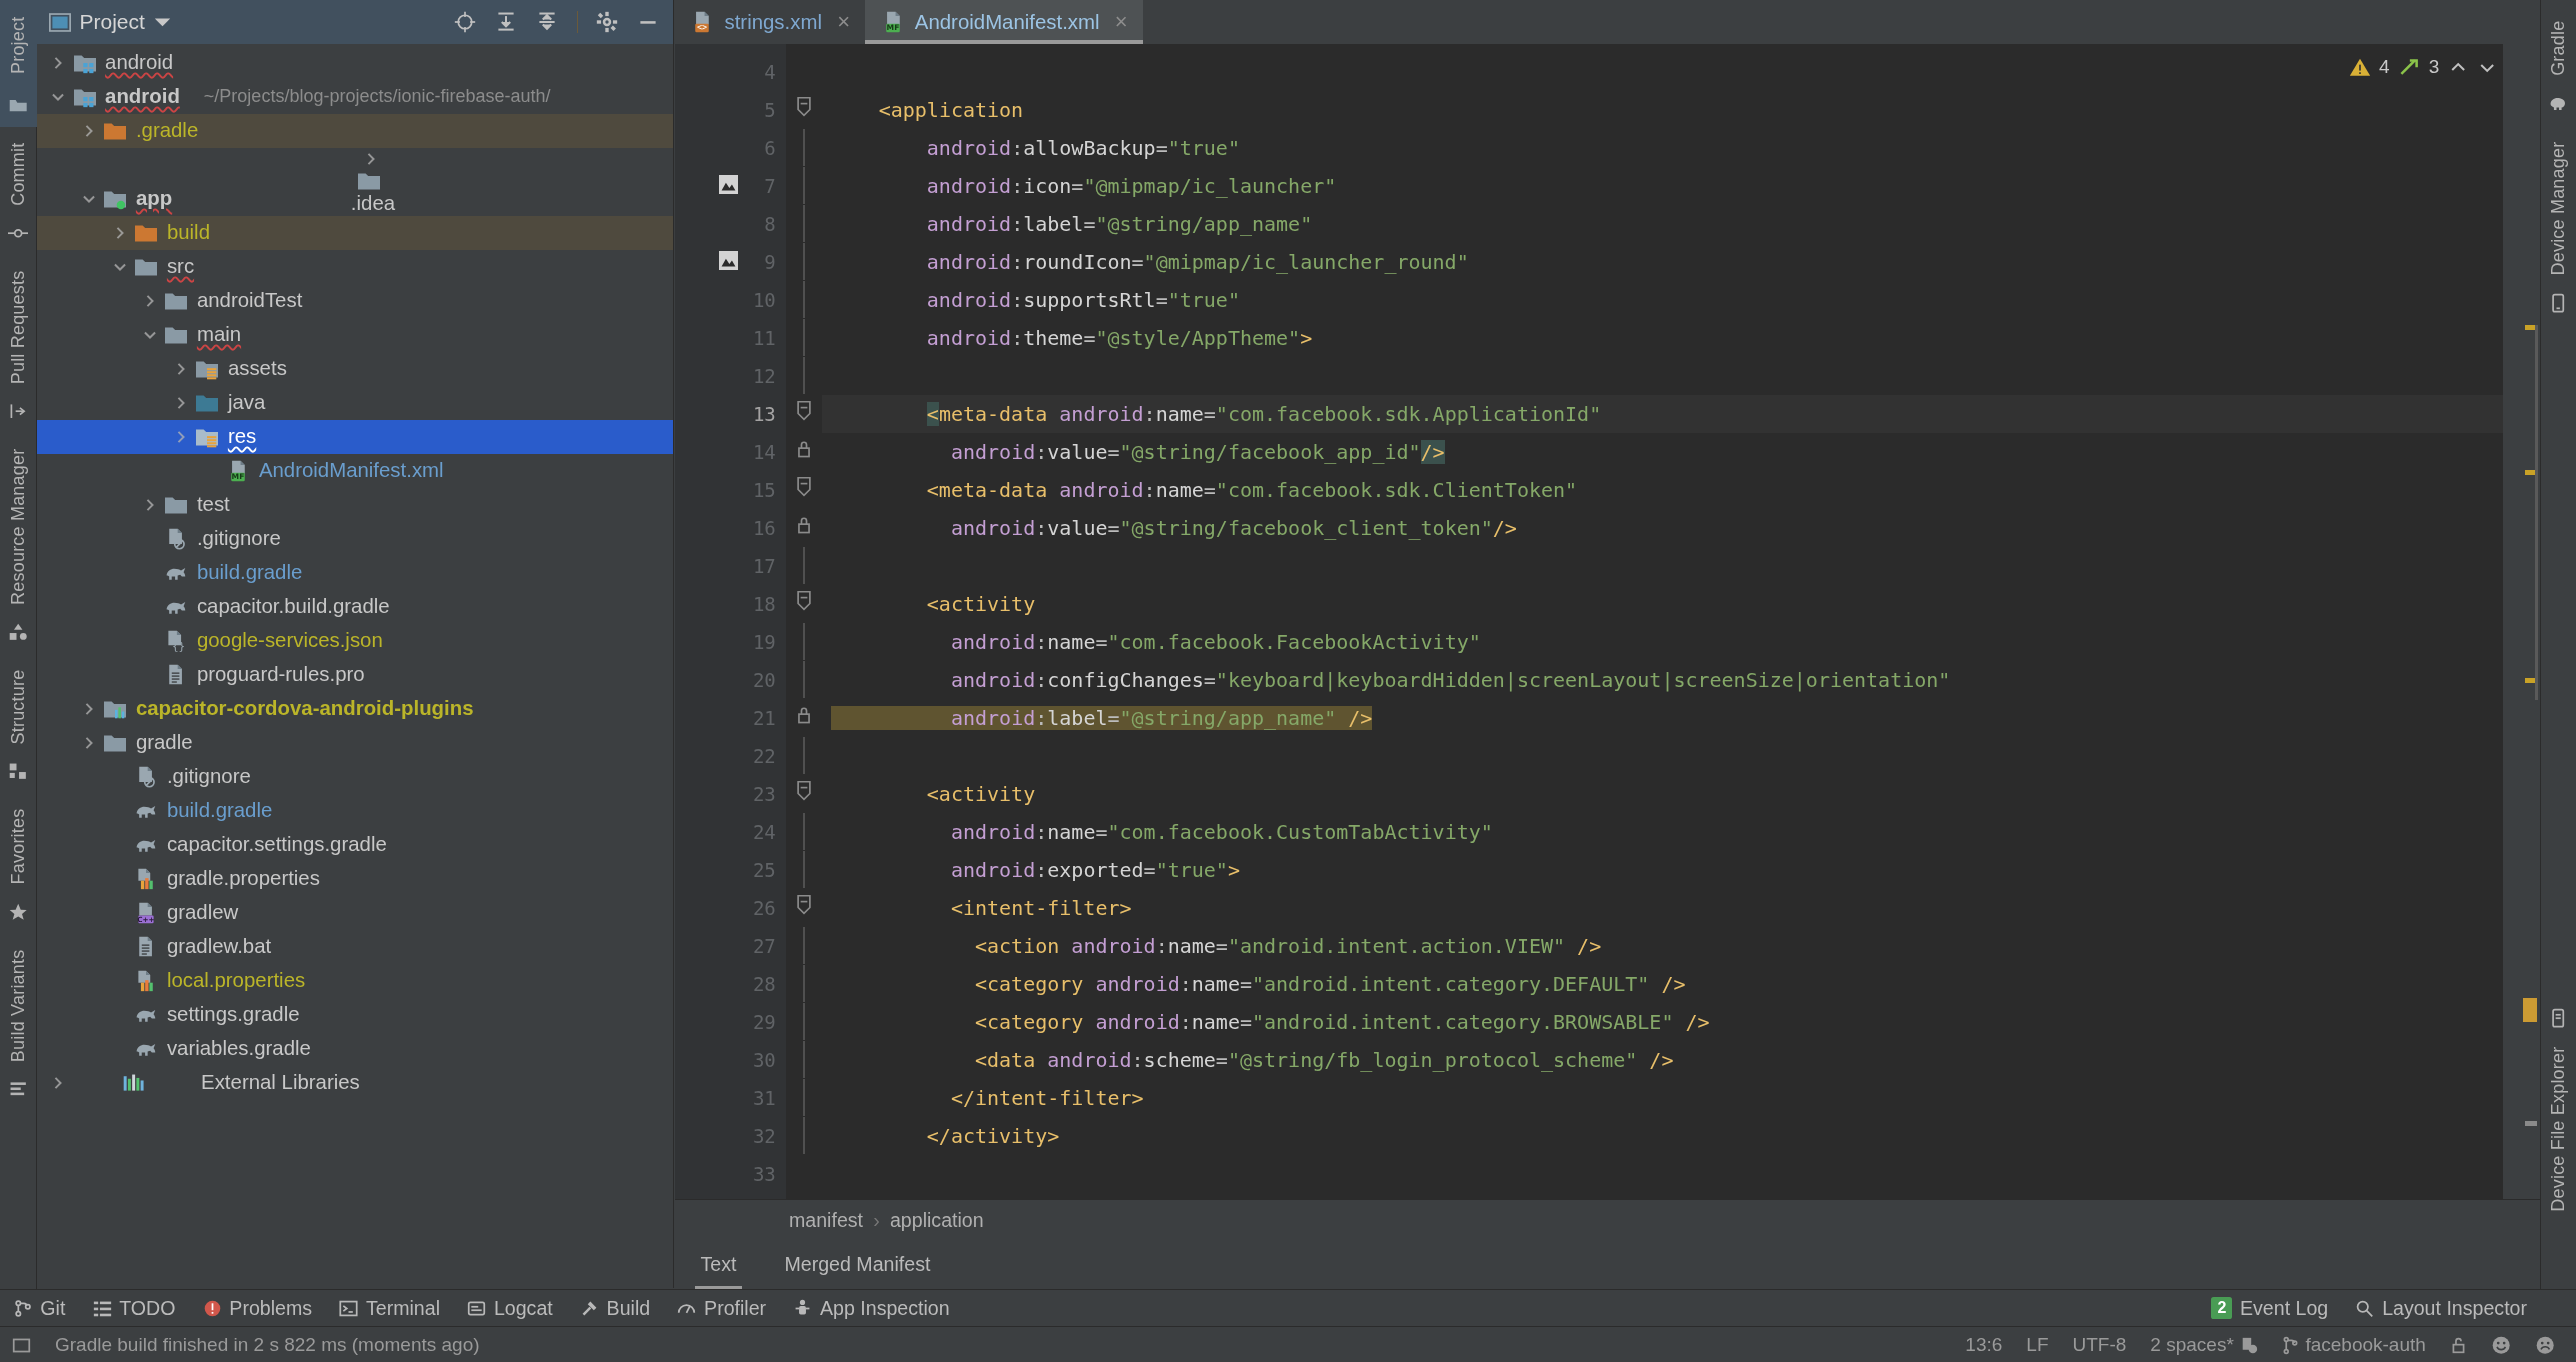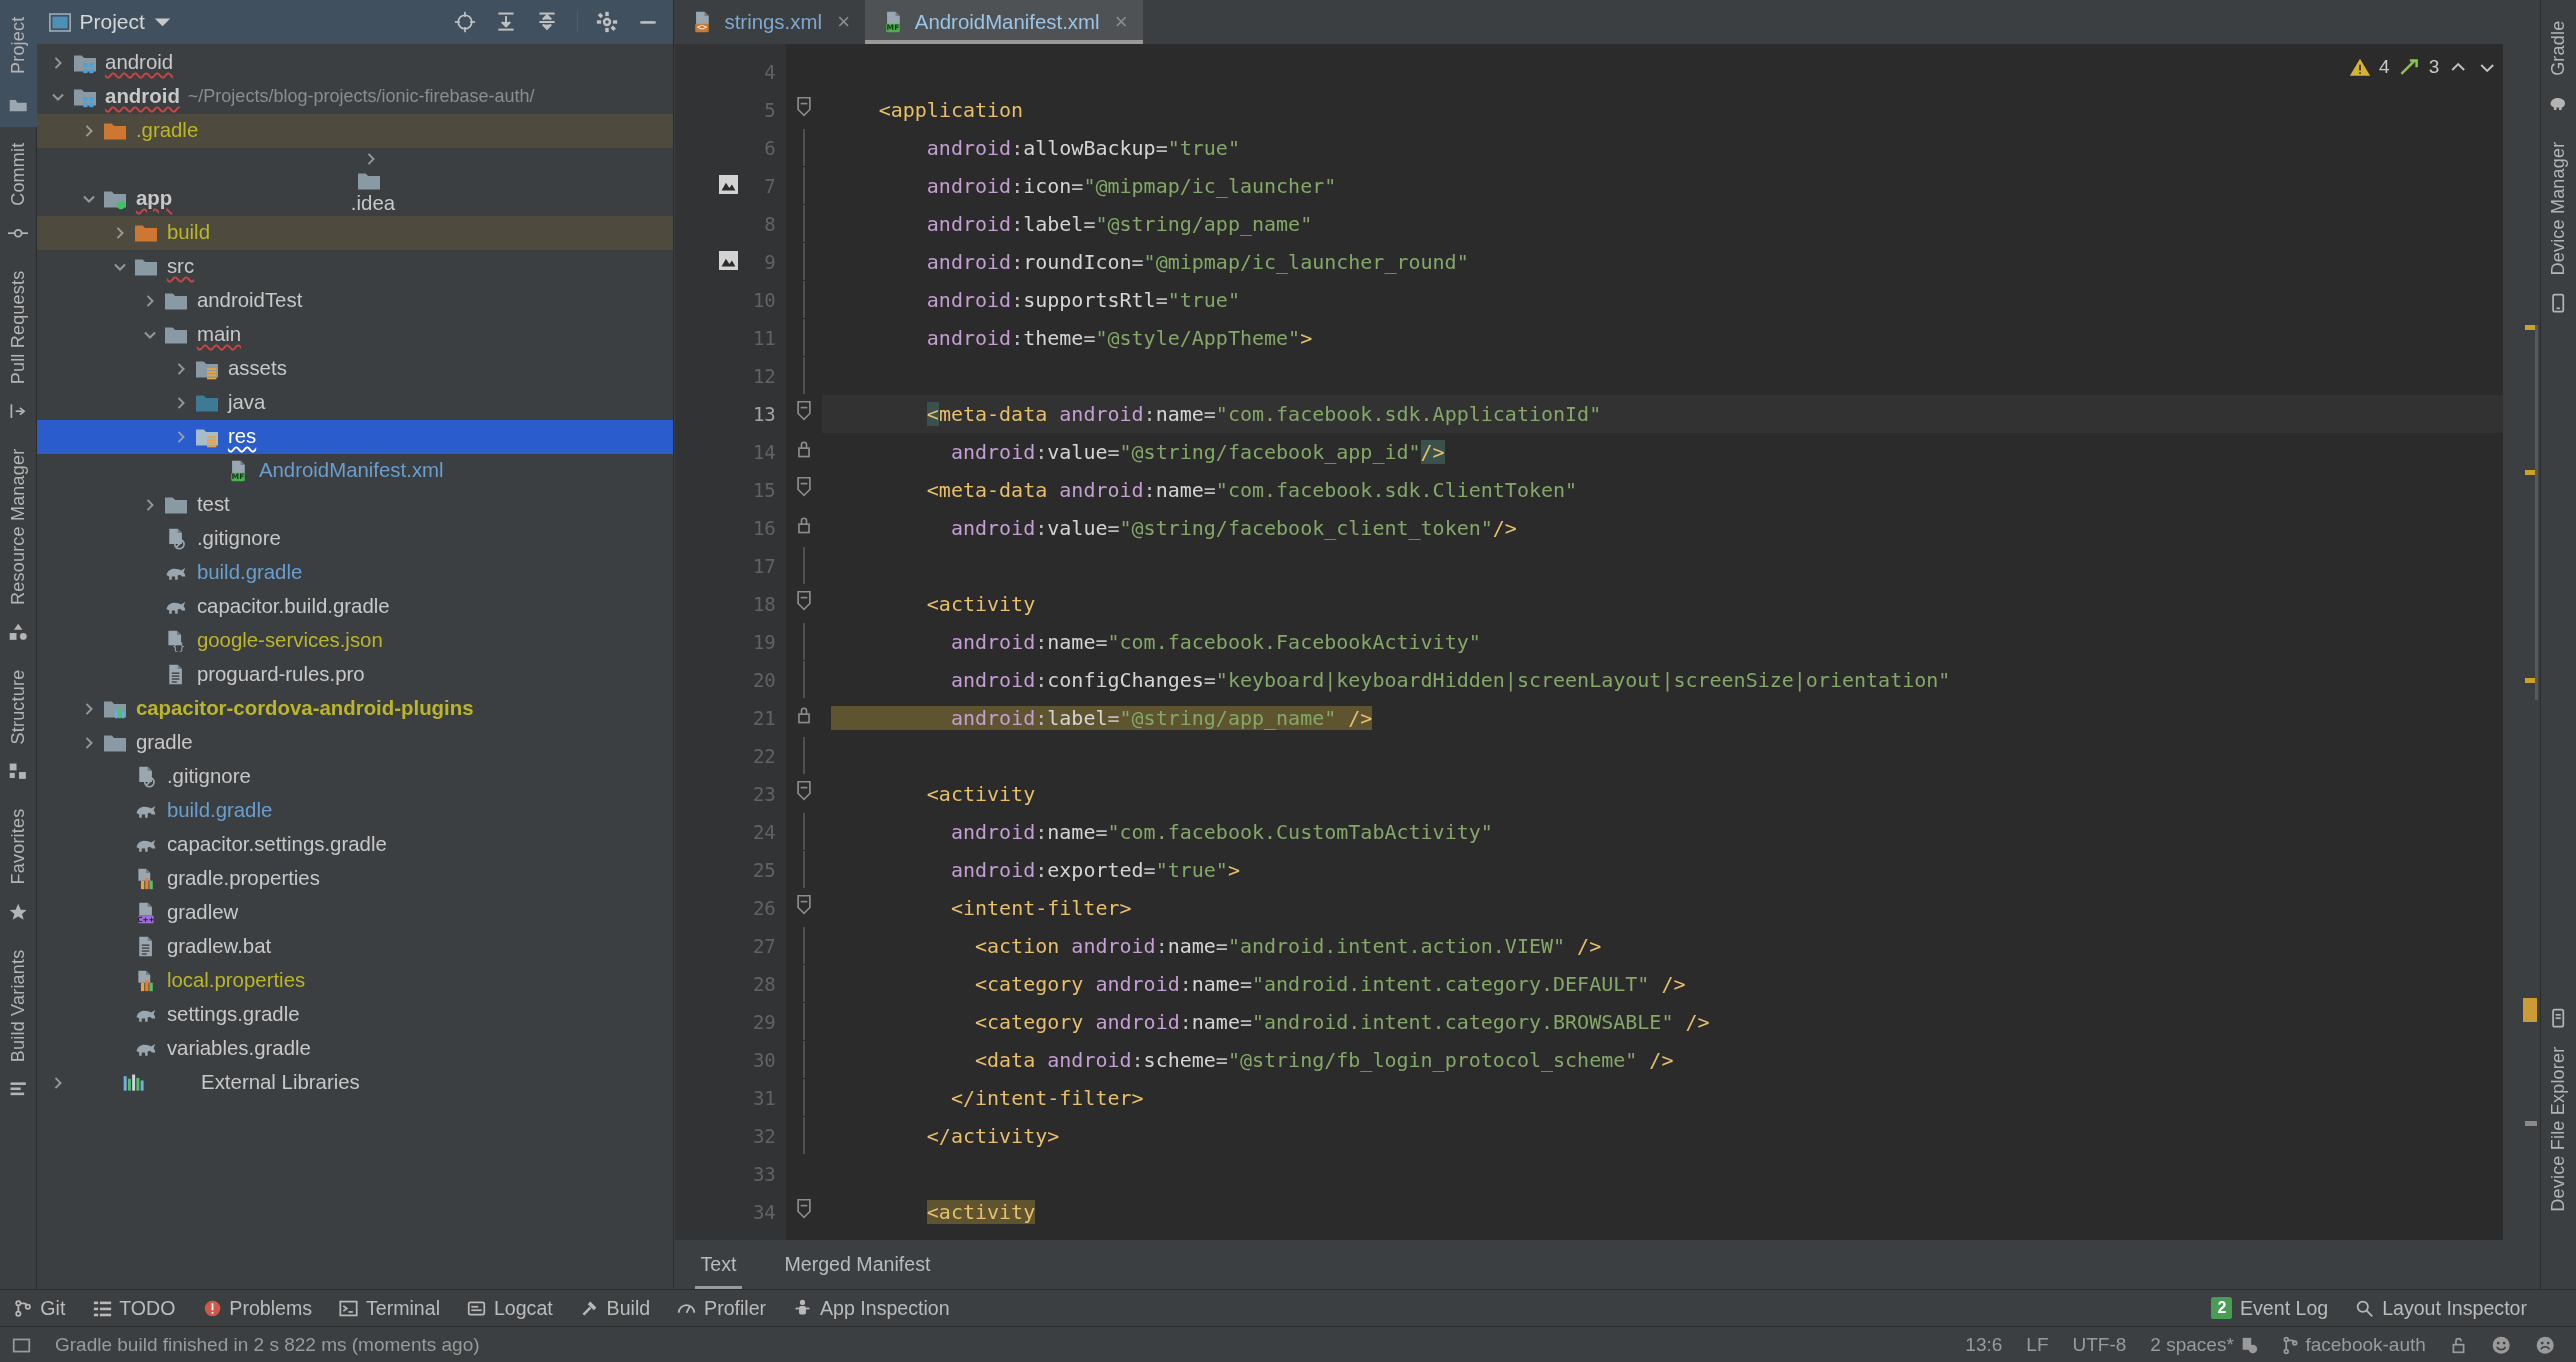--- a/index.html
+++ b/index.html
@@ -53,21 +53,21 @@
   }
   .row.hl-brown { background: #4f4a3e; }
   .row.selected { background: #2a5ccb; color: #ffffff; }
   .arrow { width: 22px; height: 22px; flex-shrink: 0; opacity: .75; margin-right: 3.4px;}
   .arrow.empty { visibility: hidden; }
   .ficon { width: 24px; height: 22px; flex-shrink: 0; margin-right: 8.5px; }
   .lbl { position: relative; }
   .lbl.bold { font-weight: bold; }
   .lbl.wavy { text-decoration: underline wavy #cc4444; text-underline-offset: 3.4px;}
   .lbl.wavy-w { text-decoration: underline wavy #ffffff; text-underline-offset: 3.4px;}
-  .sub { color:#8c8c8c; font-size:18px; margin-left: 8px; }
+  .sub { color:#8c8c8c; font-size:18px; margin-left: 24px; }
   .c-yellow { color: #bbb529; }
   .c-blue   { color: #6a9ece; }
   .c-grey   { color: #c8c8c8; }
 
   
   #editor-area {
     position: absolute; left: 675px; top: 0; right: 36px; height: 1288px;
     background: #2b2b2b; display: flex; flex-direction: column;
   }
   #tabbar { height: 44px; background: #3c3f41; display:flex; align-items:stretch; flex-shrink:0; }
@@ -1009,20 +1009,25 @@
           </svg>
       </span>
       <span>
         <svg width="20.4" height="17" viewBox="0 0 24 20">
             <polyline points="5,7 12,14 19,7" fill="none" stroke="#c0c0c0" stroke-width="2.4"></polyline>
           </svg>
       </span>
     </div>
   </div>
 
+  <div id="breadcrumb">
+    <span>manifest</span>
+    <span style="color:#777;">›</span>
+    <span>application</span>
+  </div>
 
   <div id="bottomtabs">
     <span class="btab active">Text</span>
     <span class="btab">Merged Manifest</span>
   </div>
 </div>
 
 <div id="toolwindow-bar">
   <span class="tw">
     <svg width="19" height="19" viewBox="0 0 22 22" fill="none" stroke="#b8b8b8" stroke-width="2">

